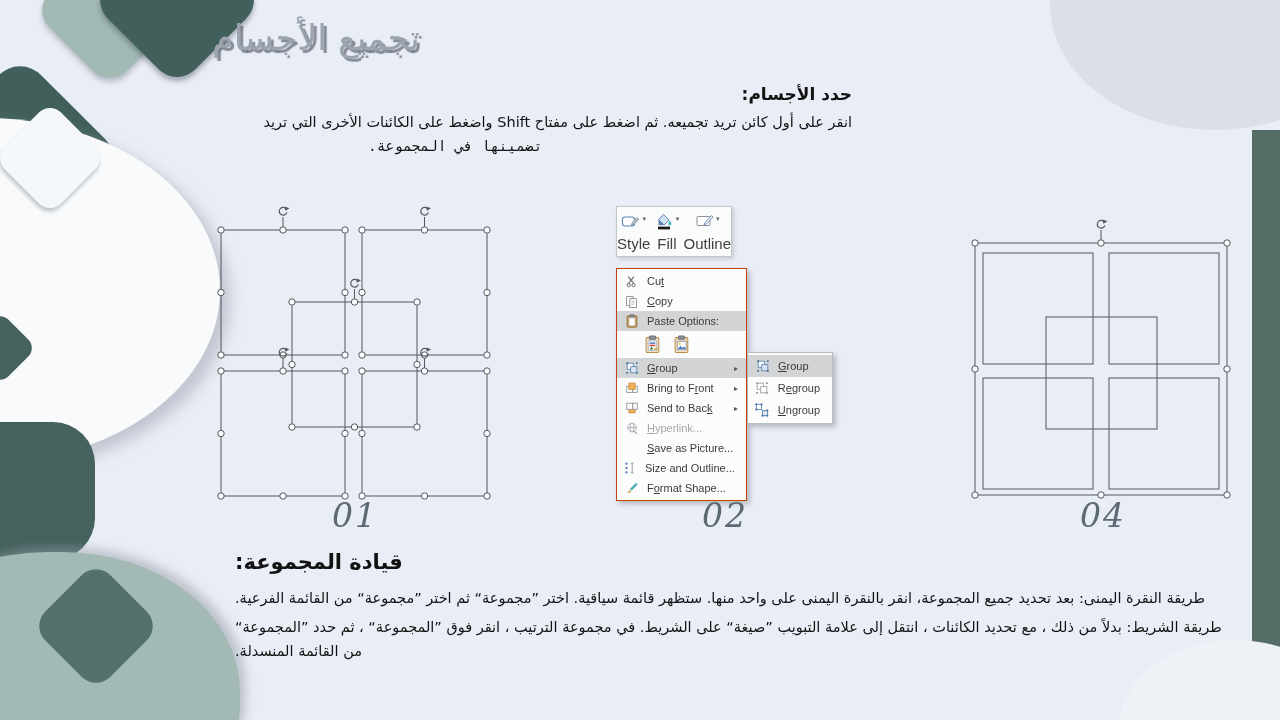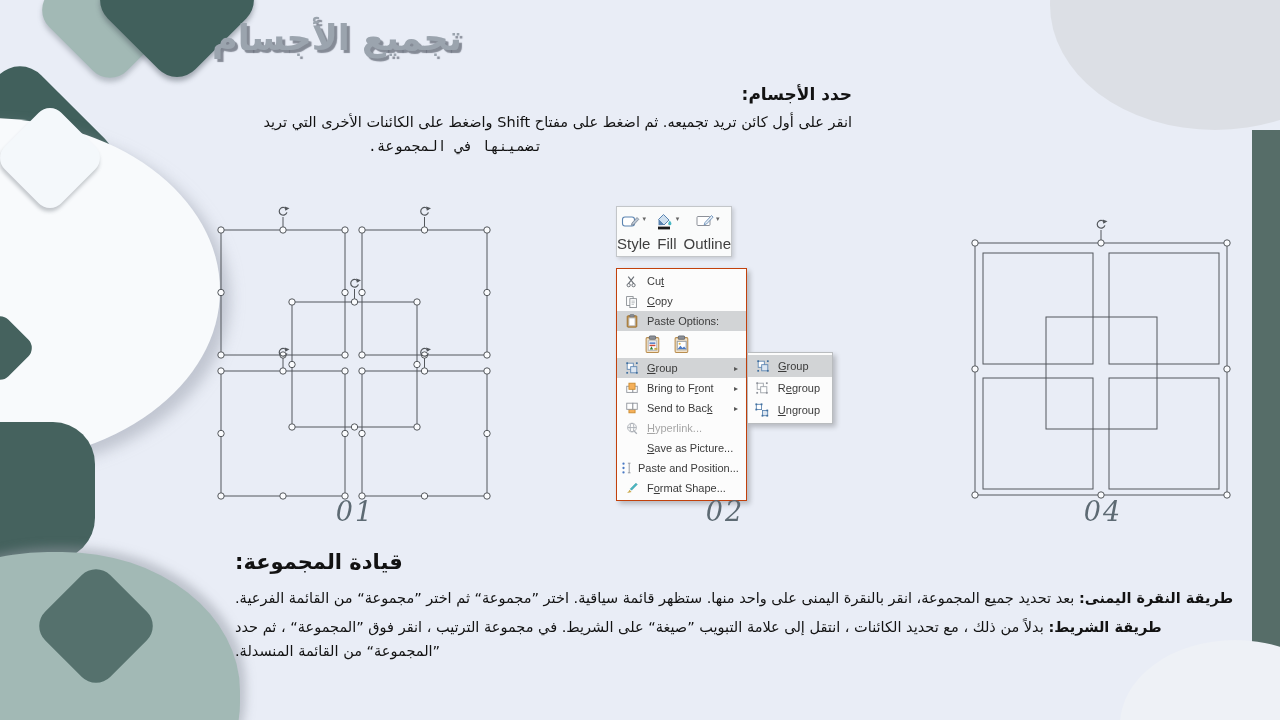--- a/index.html
+++ b/index.html
@@ -16,34 +16,34 @@
   .white-big-blob{left:-250px;top:118px;width:470px;height:345px;background:#f8fafc;border-radius:50%;box-shadow:10px 8px 14px rgba(160,166,178,.55);}
   .sage-diamond-top{left:55px;top:-45px;width:110px;height:110px;border-radius:24px;background:#a2b9b5;box-shadow:3px 3px 5px rgba(90,100,110,.35);}
   .dark-diamond-top{left:115px;top:-62px;width:124px;height:124px;border-radius:26px;background:#41605c;box-shadow:3px 3px 5px rgba(60,70,80,.4);}
   .white-diamond{left:10px;top:118px;width:80px;height:80px;border-radius:16px;background:#f4f8fb;box-shadow:2px 3px 4px rgba(70,80,90,.3);}
   .dark-notch{left:-26px;top:322px;width:52px;height:52px;border-radius:12px;background:#45625e;}
   .dark-rrect{left:-65px;top:422px;width:160px;height:138px;border-radius:42px;background:#45625e;}
   .sage-bottom-blob{left:-130px;top:552px;width:370px;height:290px;background:#a2b9b5;border-radius:48%;box-shadow:6px -5px 10px rgba(150,156,166,.5);}
   .dark-diamond-bottom{left:50px;top:580px;width:92px;height:92px;border-radius:20px;background:#55716d;}
 
   
-  .title{position:absolute;left:212px;top:18px;font-size:35px;font-weight:bold;color:#9ba4ae;
+  .title{position:absolute;left:212px;top:18px;font-size:35px;font-weight:normal;color:#9ba4ae;
          text-shadow:3px 3px 1px rgba(66,74,86,.6);direction:rtl;}
   .sec1{position:absolute;left:268px;top:84px;width:584px;direction:rtl;color:#121212;}
   .sec1 .head{font-size:17px;font-weight:bold;margin-bottom:5px;text-align:right;direction:rtl;}
   .sec1 .l1{font-size:14.5px;white-space:nowrap;text-align:right;line-height:26px;}
   .sec1 .l2{font-size:14.5px;text-align:left;padding-left:100px;line-height:24px;font-family:Liberation Mono, monospace;}
 
   .sec2{position:absolute;left:235px;top:550px;width:1000px;direction:rtl;color:#121212;}
   .sec2 .head{font-size:21px;font-weight:bold;text-align:left;margin-bottom:12px;}
   .sec2 p{margin:0 0 5px 0;font-size:14.5px;line-height:24px;text-align:left;}
-  .sec2 .lead{font-weight:bold;}
+  .sec2 .lead{font-weight:normal;}
 
   .step-label{position:absolute;width:70px;text-align:center;font-family:"DejaVu Serif",serif;
-              font-style:italic;font-size:27px;color:#5d6a73;letter-spacing:2px;}
+              font-style:italic;font-size:33px;color:#5d6a73;letter-spacing:2px;}
 
   
   .diagram{position:absolute;}
 
   
   .mini-toolbar{position:absolute;left:616px;top:206px;width:114px;height:49px;background:#fafbfb;
                 border:1px solid #c3c6c9;box-shadow:2px 2px 4px rgba(0,0,0,.15);display:flex;}
   .mtb-btn{flex:1;display:flex;flex-direction:column;align-items:center;justify-content:center;padding-top:2px;cursor:default;}
   .mtb-ic{display:flex;align-items:flex-start;}
   .mtb-caret{font-size:7px;color:#666;margin-left:1px;margin-top:2px;}
@@ -311,21 +311,21 @@
         <span class="cm-icon">
           <svg width="14" height="14" viewBox="0 0 16 16">
             <path d="M9 2.5 h3 M10.5 2.5 v11 M9 13.5 h3" stroke="#8d9199" fill="none"></path>
             <g fill="#4a79c4">
               <circle cx="4" cy="3" r="1.3"></circle>
               <circle cx="4" cy="8" r="1.3"></circle>
               <circle cx="4" cy="13" r="1.3"></circle>
             </g>
           </svg>
         </span>
-        <span class="cm-label">Paste and Position...</span>
+        <span class="cm-label">Size and Outline...</span>
         <span class="cm-arrow"></span>
       </div>
       <div class="cm-row">
         <span class="cm-icon">
           <svg width="14" height="14" viewBox="0 0 16 16">
             <path d="M2 13.5 c2-.5 2.5-2 3-3.5 l2.5 2.5 c-1.5.5-3 1-5.5 1 z" fill="#caa84a"></path>
             <path d="M6 9 L12.5 2.5 l1.5 1.5 L7.5 10.5 z" fill="#49b8c4" stroke="#2e8f9a" stroke-width="0.6"></path>
           </svg>
         </span>
         <span class="cm-label">F<u>o</u>rmat Shape...</span>

